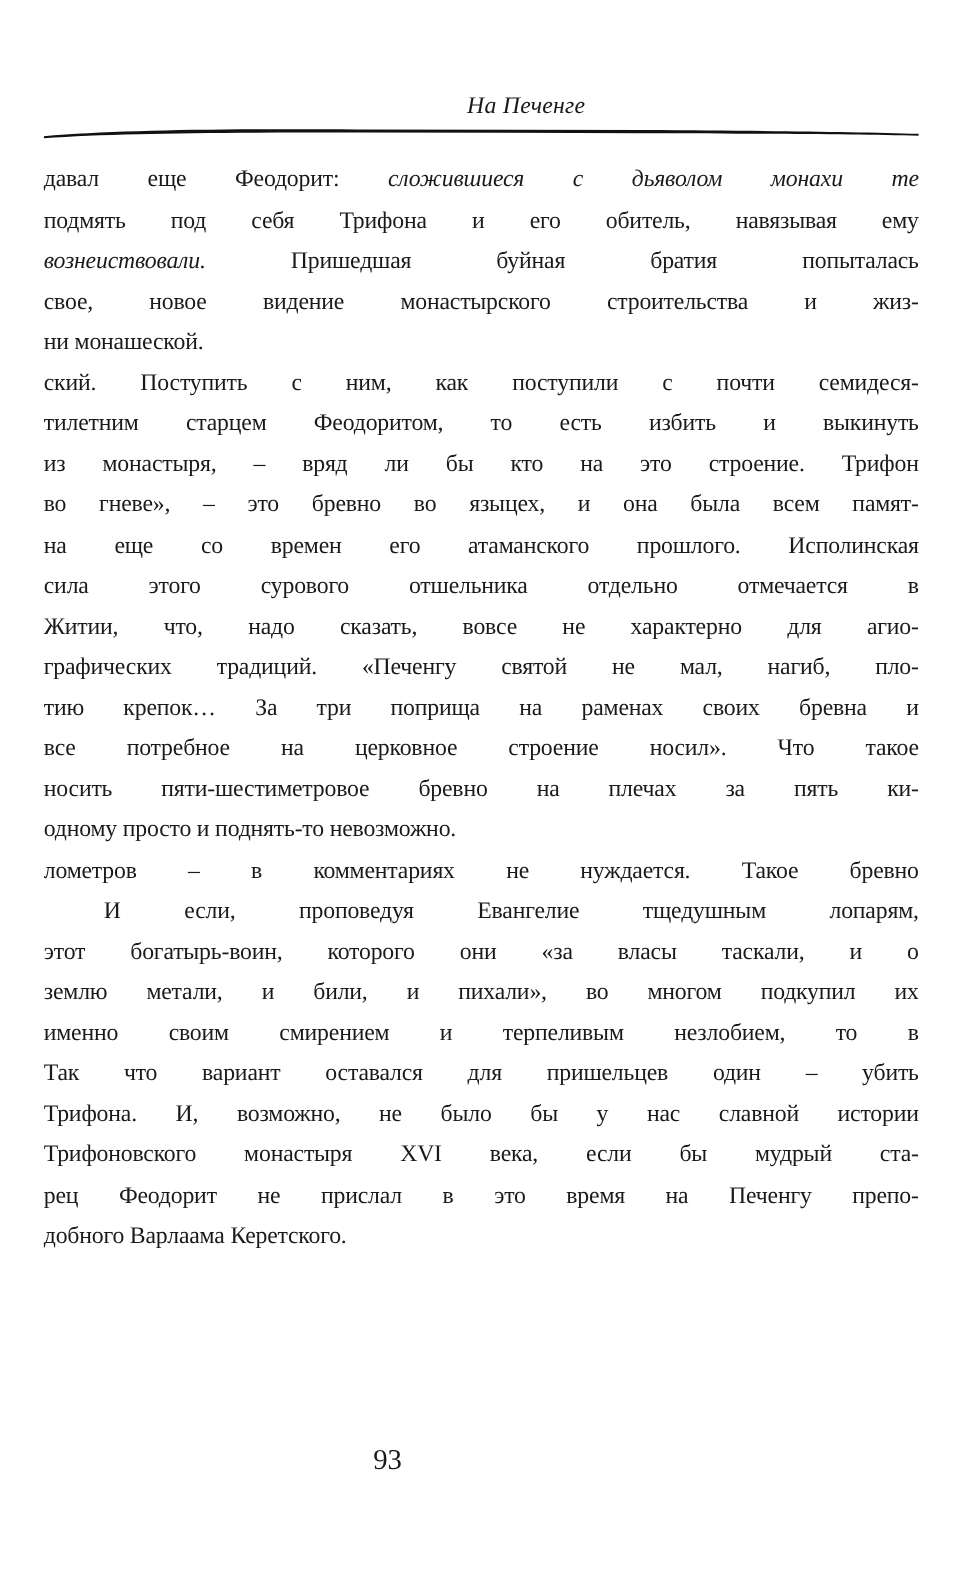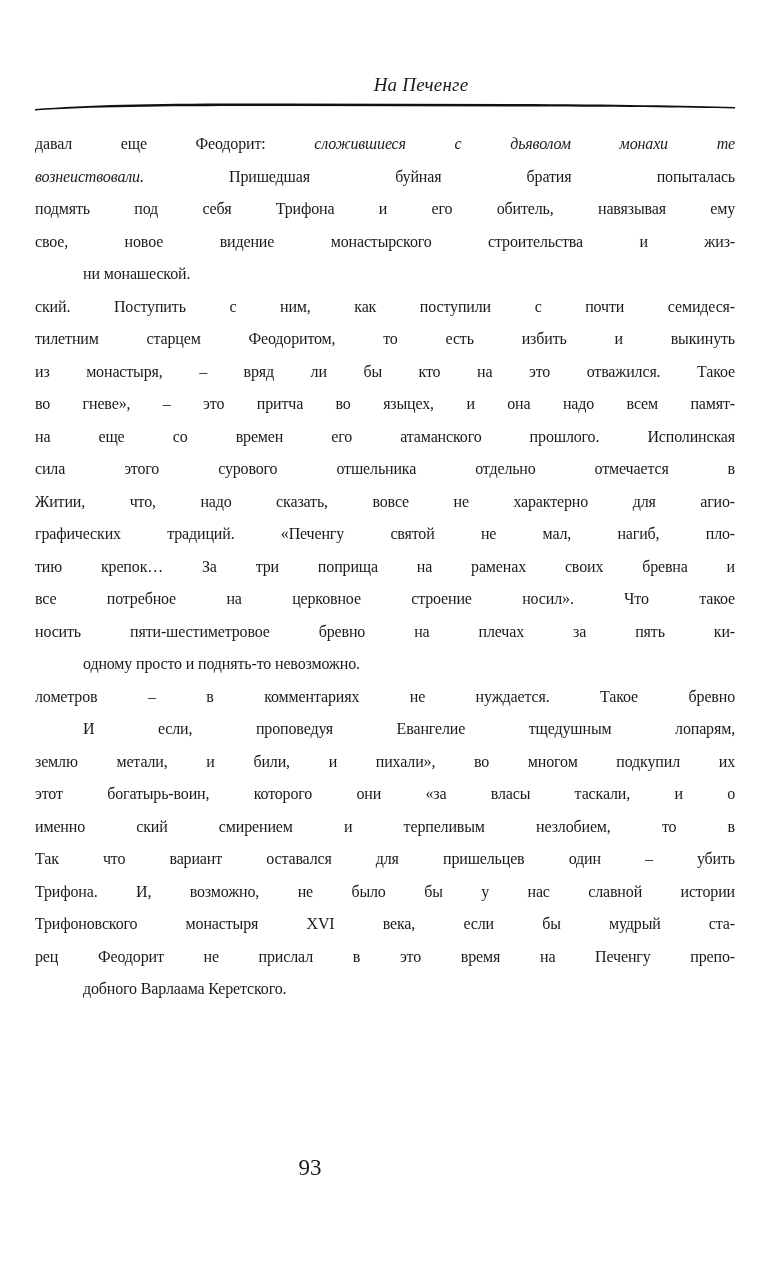--- a/index.html
+++ b/index.html
@@ -36,29 +36,28 @@
     .body-text {
       position: absolute;
       top: 128px;
       left: 35px;
       width: 700px;
     }
     .line {
       display: block;
       height: 32.5px;
       line-height: 32.5px;
-      font-size: 16px;
+      font-size: 19px;
       white-space: nowrap;
       text-align: justify;
       text-align-last: justify;
       letter-spacing: -0.15px;
     }
     .line.last {
       text-align-last: left;
-      margin-left: 48px;
     }
     .line.indent {
       padding-left: 48px;
       box-sizing: border-box;
     }
     .line em {
       font-style: italic;
     }
     .page-number {
       position: absolute;
@@ -75,47 +74,47 @@
 <div class="running-head">На Печенге</div>
 
 <svg class="head-rule" viewBox="0 0 700 12" preserveAspectRatio="none">
   <path d="M0,9 C60,4 140,3 250,3.5 L480,4 C580,4.5 650,5.5 700,7 L700,8.5 C650,7.5 580,6.8 480,6.5 L250,6 C140,6 60,6.5 0,10.5 Z" fill="#111"></path>
 </svg>
 
 <div class="body-text">
 
   <div>
     <span class="line"><span>давал еще Феодорит: </span><em>сложившиеся с дьяволом монахи те</em></span>
+    <span class="line">подмять под себя Трифона и его обитель, навязывая ему</span>
     <span class="line"><em>вознеиствовали.</em><span> Пришедшая буйная братия попыталась</span></span>
-    <span class="line">подмять под себя Трифона и его обитель, навязывая ему</span>
     <span class="line">свое, новое видение монастырского строительства и жиз-</span>
     <span class="line last">ни монашеской.</span>
   </div>
 
   <div>
     <span class="line">ский. Поступить с ним, как поступили с почти семидеся-</span>
     <span class="line">тилетним старцем Феодоритом, то есть избить и выкинуть</span>
-    <span class="line">из монастыря, – вряд ли бы кто на это отважился. Такое</span>
-    <span class="line">во гневе», – это притча во языцех, и она надо всем памят-</span>
+    <span class="line">из монастыря, – вряд ли бы кто на это строение. Трифон</span>
+    <span class="line">во гневе», – это бревно во языцех, и она была всем памят-</span>
     <span class="line">на еще со времен его атаманского прошлого. Исполинская</span>
     <span class="line">сила этого сурового отшельника отдельно отмечается в</span>
     <span class="line">Житии, что, надо сказать, вовсе не характерно для агио-</span>
     <span class="line">графических традиций. «Печенгу святой не мал, нагиб, пло-</span>
     <span class="line">тию крепок… За три поприща на раменах своих бревна и</span>
     <span class="line">все потребное на церковное строение носил». Что такое</span>
     <span class="line">носить пяти-шестиметровое бревно на плечах за пять ки-</span>
     <span class="line last">одному просто и поднять-то невозможно.</span>
     <span class="line">лометров – в комментариях не нуждается. Такое бревно</span>
   </div>
 
   <div>
     <span class="line indent">И если, проповедуя Евангелие тщедушным лопарям,</span>
+    <span class="line">этот богатырь-воин, которого они «за власы таскали, и о</span>
     <span class="line">землю метали, и били, и пихали», во многом подкупил их</span>
-    <span class="line">этот богатырь-воин, которого они «за власы таскали, и о</span>
-    <span class="line">именно ский смирением и терпеливым незлобием, то в</span>
+    <span class="line">именно своим смирением и терпеливым незлобием, то в</span>
     <span class="line">Так что вариант оставался для пришельцев один – убить</span>
     <span class="line">Трифона. И, возможно, не было бы у нас славной истории</span>
     <span class="line">Трифоновского монастыря XVI века, если бы мудрый ста-</span>
     <span class="line">рец Феодорит не прислал в это время на Печенгу препо-</span>
     <span class="line last">добного Варлаама Керетского.</span>
   </div>
 </div>
 
 <div class="page-number">93</div>
 

